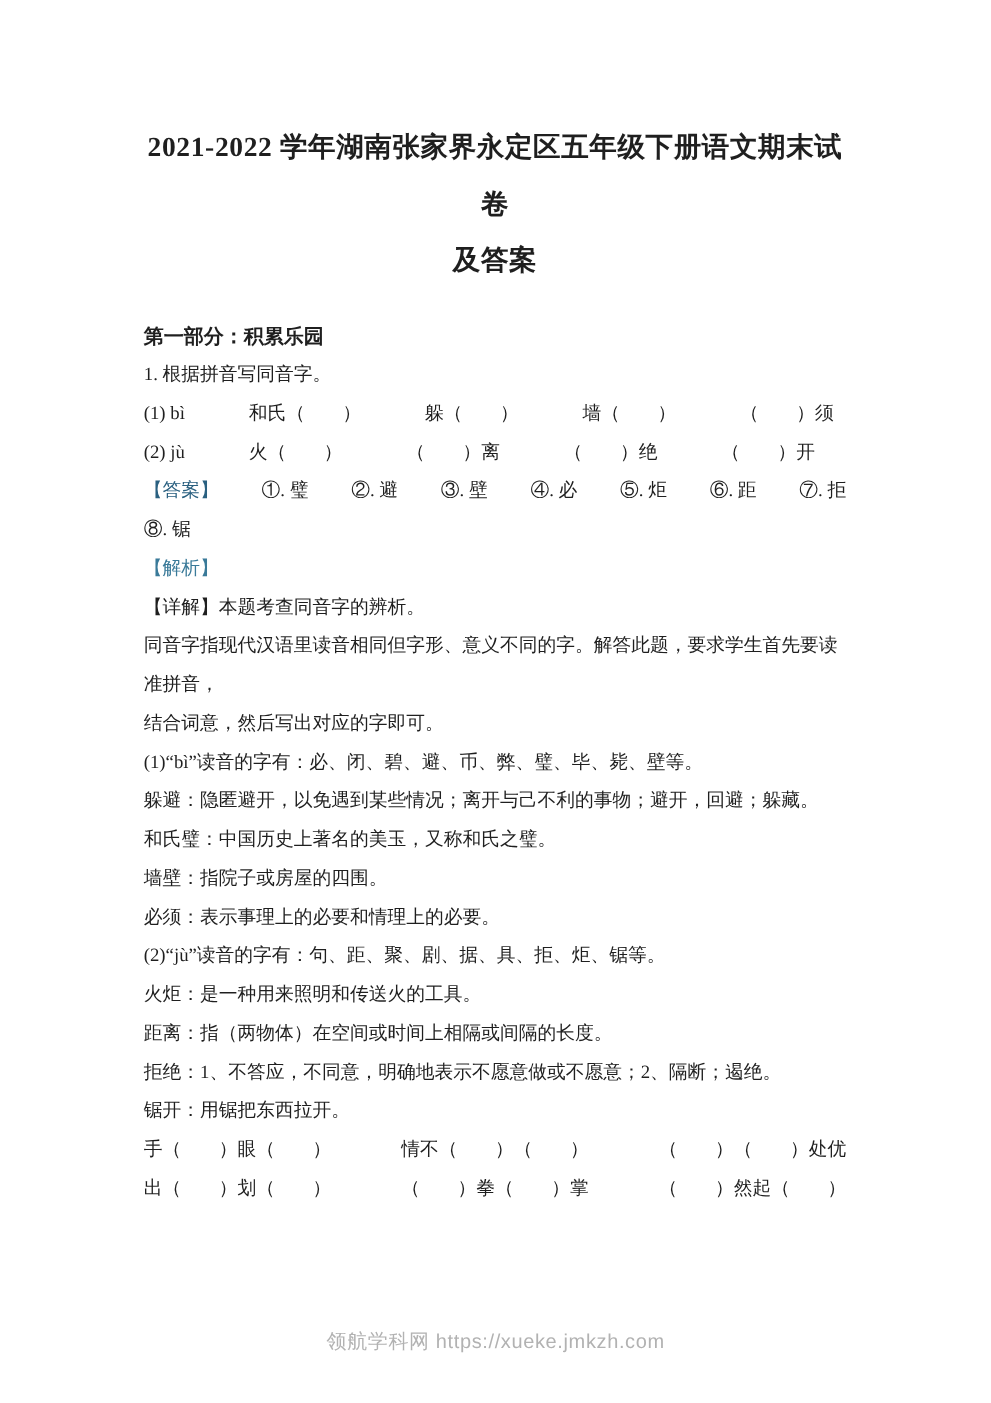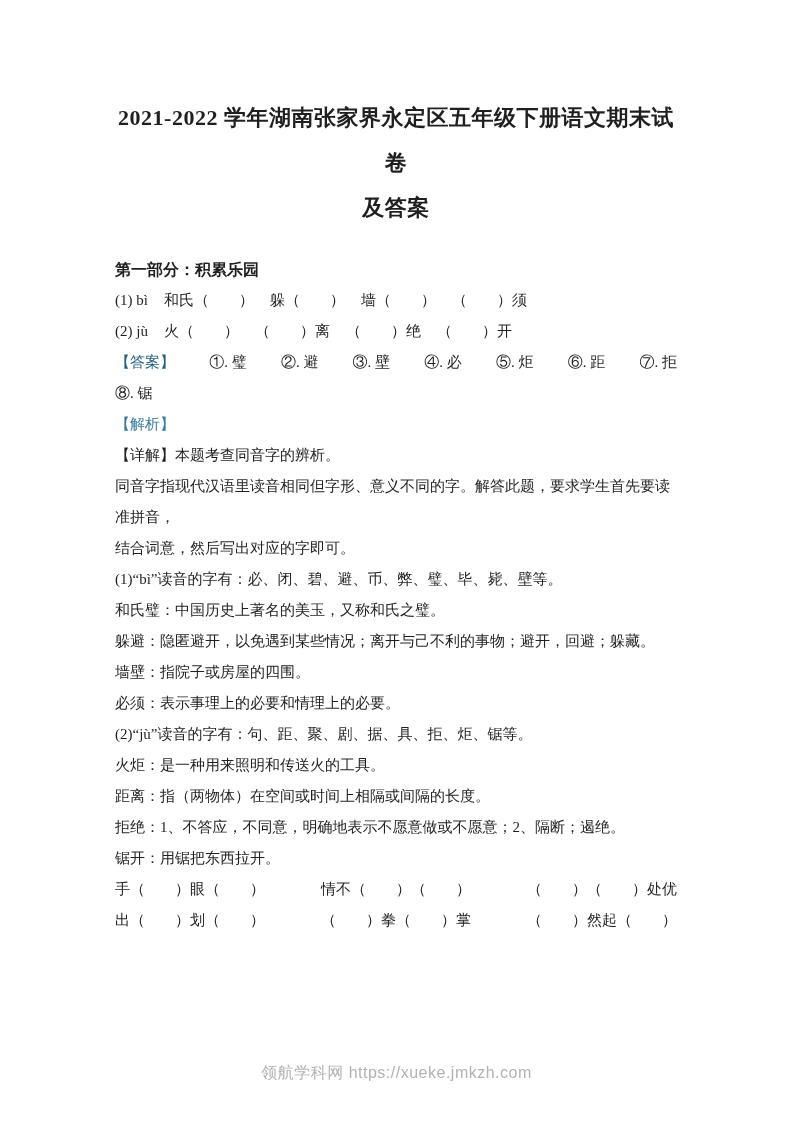--- a/index.html
+++ b/index.html
@@ -43,21 +43,21 @@
     font-size: 15px;
     line-height: 31px;
     white-space: pre-wrap;
   }
   .flex-row {
     display: flex;
     align-items: baseline;
     font-size: 15px;
     line-height: 31px;
   }
-  .gap-row { gap: 16px; }
+  .gap-row { gap: 51px; }
   .spread { justify-content: space-between; }
   .seg { white-space: pre; }
   .answer-label { color: var(--answer-label, #2a6080); white-space: pre; }
   .analysis-label { color: var(--analysis-label, #3a7a99); }
   .footer {
     position: absolute;
     top: 1063px;
     left: 0;
     width: 793px;
     text-align: center;
@@ -72,20 +72,21 @@
 
 <div class="page">
 
   <div class="title-block">
     <div>2021-2022 学年湖南张家界永定区五年级下册语文期末试卷</div>
     <div>及答案</div>
   </div>
 
   <div class="section-heading">第一部分：积累乐园</div>
 
+  <div class="line">1. 根据拼音写同音字。</div>
 
   <div class="flex-row gap-row">
       <span class="seg">(1) bì</span>
       <span class="seg">和氏（　　）</span>
       <span class="seg">躲（　　）</span>
       <span class="seg">墙（　　）</span>
       <span class="seg">（　　）须</span>
     </div>
 
   <div class="flex-row gap-row">
@@ -110,22 +111,22 @@
   <div class="line">⑧. 锯</div>
 
   <div class="line analysis-label">【解析】</div>
 
   <div class="line">【详解】本题考查同音字的辨析。</div>
 
   <div>
       <span class="para-line">同音字指现代汉语里读音相同但字形、意义不同的字。解答此题，要求学生首先要读准拼音，</span>
       <span class="para-line">结合词意，然后写出对应的字即可。</span>
       <span class="para-line">(1)“bì”读音的字有：必、闭、碧、避、币、弊、璧、毕、毙、壁等。</span>
+      <span class="para-line">躲避：隐匿避开，以免遇到某些情况；离开与己不利的事物；避开，回避；躲藏。</span>
       <span class="para-line">和氏璧：中国历史上著名的美玉，又称和氏之璧。</span>
-      <span class="para-line">躲避：隐匿避开，以免遇到某些情况；离开与己不利的事物；避开，回避；躲藏。</span>
       <span class="para-line">墙壁：指院子或房屋的四围。</span>
       <span class="para-line">必须：表示事理上的必要和情理上的必要。</span>
       <span class="para-line">(2)“jù”读音的字有：句、距、聚、剧、据、具、拒、炬、锯等。</span>
       <span class="para-line">火炬：是一种用来照明和传送火的工具。</span>
       <span class="para-line">距离：指（两物体）在空间或时间上相隔或间隔的长度。</span>
       <span class="para-line">拒绝：1、不答应，不同意，明确地表示不愿意做或不愿意；2、隔断；遏绝。</span>
       <span class="para-line">锯开：用锯把东西拉开。</span>
     </div>
 
 

